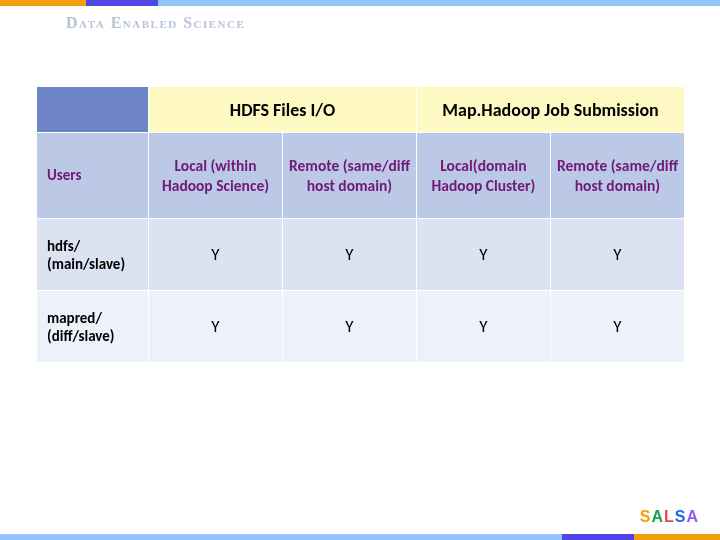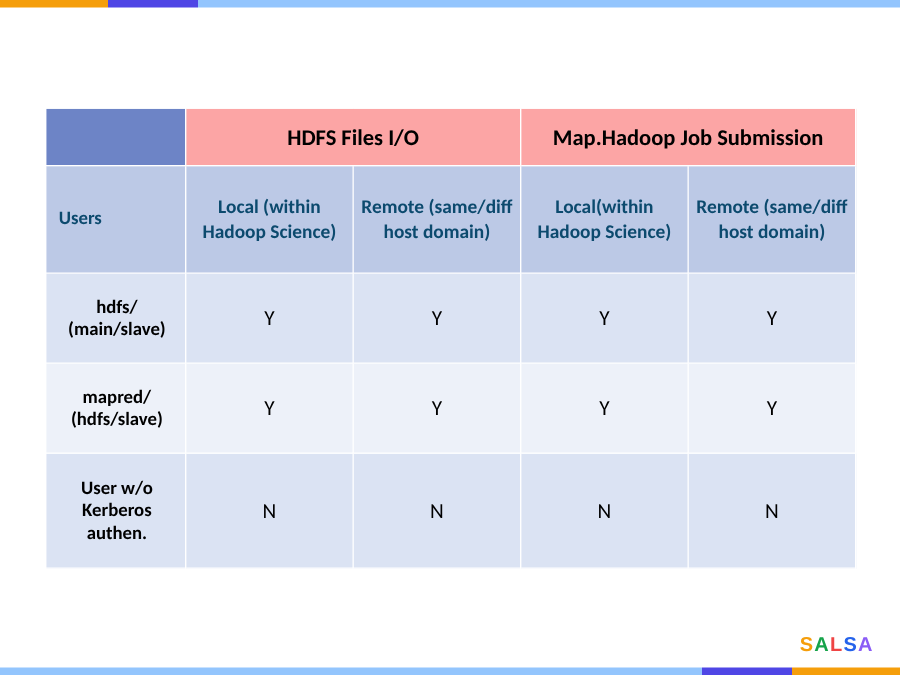--- a/index.html
+++ b/index.html
@@ -17,31 +17,31 @@
 
   
   .tbl-wrap { position: absolute; top: 86px; left: 36px; width: 648px; }
   table { width: 100%; border-collapse: collapse; table-layout: fixed; background: #fff; }
   col.labelcol { width: 112px; }
   col.datacol  { width: 134px; }
 
   th, td { border: 1px solid #fff; vertical-align: middle; }
 
   
-  .hdr-top td { background: #fca5a5; color: #000; font-weight: 700; font-size: 18px; text-align: center; height: 46px; }
+  .hdr-top td { background: #fef9c3; color: #000; font-weight: 700; font-size: 18px; text-align: center; height: 46px; }
   .hdr-top td.blank { background: #6d84c6; }
 
   
-  .hdr-sub td { background: #bcc9e6; color: #0c4a6e; font-weight: 700; font-size: 15.5px; text-align: center; padding: 10px 4px; line-height: 1.25; height: 86px; }
+  .hdr-sub td { background: #bcc9e6; color: #701a75; font-weight: 700; font-size: 15.5px; text-align: center; padding: 10px 4px; line-height: 1.25; height: 86px; }
   .hdr-sub td.rowlabel { text-align: left; padding-left: 10px; font-size: 15px; }
 
   
   tr.body-even td { background: #dbe3f3; }
   tr.body-odd  td { background: #edf1f9; }
-  tr.body td.rowlabel { text-align: center; font-weight: 700; font-size: 15px; padding: 14px 8px 14px 10px; color: #000; line-height: 1.2; }
+  tr.body td.rowlabel { text-align: left; font-weight: 700; font-size: 15px; padding: 14px 8px 14px 10px; color: #000; line-height: 1.2; }
   tr.body td.val { text-align: center; font-weight: 400; font-size: 17px; color: #000; height: 72px; }
   tr.last td.rowlabel, tr.last td.val { height: 92px; }
 
   
   .botbar { position: absolute; bottom: 0; left: 0; width: 100%; height: 6px;
     background: linear-gradient(to right, #93c5fd 0%, #93c5fd 78%, #4f46e5 78%, #4f46e5 88%, #f59e0b 88%, #f59e0b 100%); }
 
   
   .logo { position: absolute; right: 22px; bottom: 14px; display: flex; align-items: center; gap: 1px;
     font-family: 'Comic Sans MS', cursive, sans-serif; font-weight: 700; font-size: 16px; }
@@ -51,20 +51,21 @@
   .logo .s2{ color: #2563eb; }
   .logo .a2{ color: #8b5cf6; }
 </style>
 </head>
 <body>
 
 <div class="slide">
 
   <div class="topbar"></div>
 
+  <div class="brand">Data Enabled Science</div>
 
   <div class="tbl-wrap">
     <table>
       <colgroup>
         <col class="labelcol">
           <col class="datacol">
           <col class="datacol">
           <col class="datacol">
           <col class="datacol">
       </colgroup>
@@ -73,47 +74,40 @@
           <tr class="hdr-top">
         <td class="blank"></td>
         <td colspan="2">HDFS Files I/O</td>
         <td colspan="2">Map.Hadoop Job Submission</td>
       </tr>
 
       <tr class="hdr-sub">
         <td class="rowlabel">Users</td>
         <td>Local (within Hadoop Science)</td>
         <td>Remote (same/diff host domain)</td>
-        <td>Local(within Hadoop Science)</td>
+        <td>Local(domain Hadoop Cluster)</td>
         <td>Remote (same/diff host domain)</td>
       </tr>
 
       <tr class="body body-even">
         <td class="rowlabel">hdfs/ (main/slave)</td>
         <td class="val">Y</td>
         <td class="val">Y</td>
         <td class="val">Y</td>
         <td class="val">Y</td>
       </tr>
 
       <tr class="body body-odd">
-        <td class="rowlabel">mapred/ (hdfs/slave)</td>
+        <td class="rowlabel">mapred/ (diff/slave)</td>
         <td class="val">Y</td>
         <td class="val">Y</td>
         <td class="val">Y</td>
         <td class="val">Y</td>
       </tr>
 
-      <tr class="body body-even last">
-        <td class="rowlabel">User w/o Kerberos authen.</td>
-        <td class="val">N</td>
-        <td class="val">N</td>
-        <td class="val">N</td>
-        <td class="val">N</td>
-      </tr>
 
     </tbody>
       </table>
   </div>
 
   <div class="botbar"></div>
 
   <div class="logo">
     <span class="s">S</span>
     <span class="a1">A</span>

